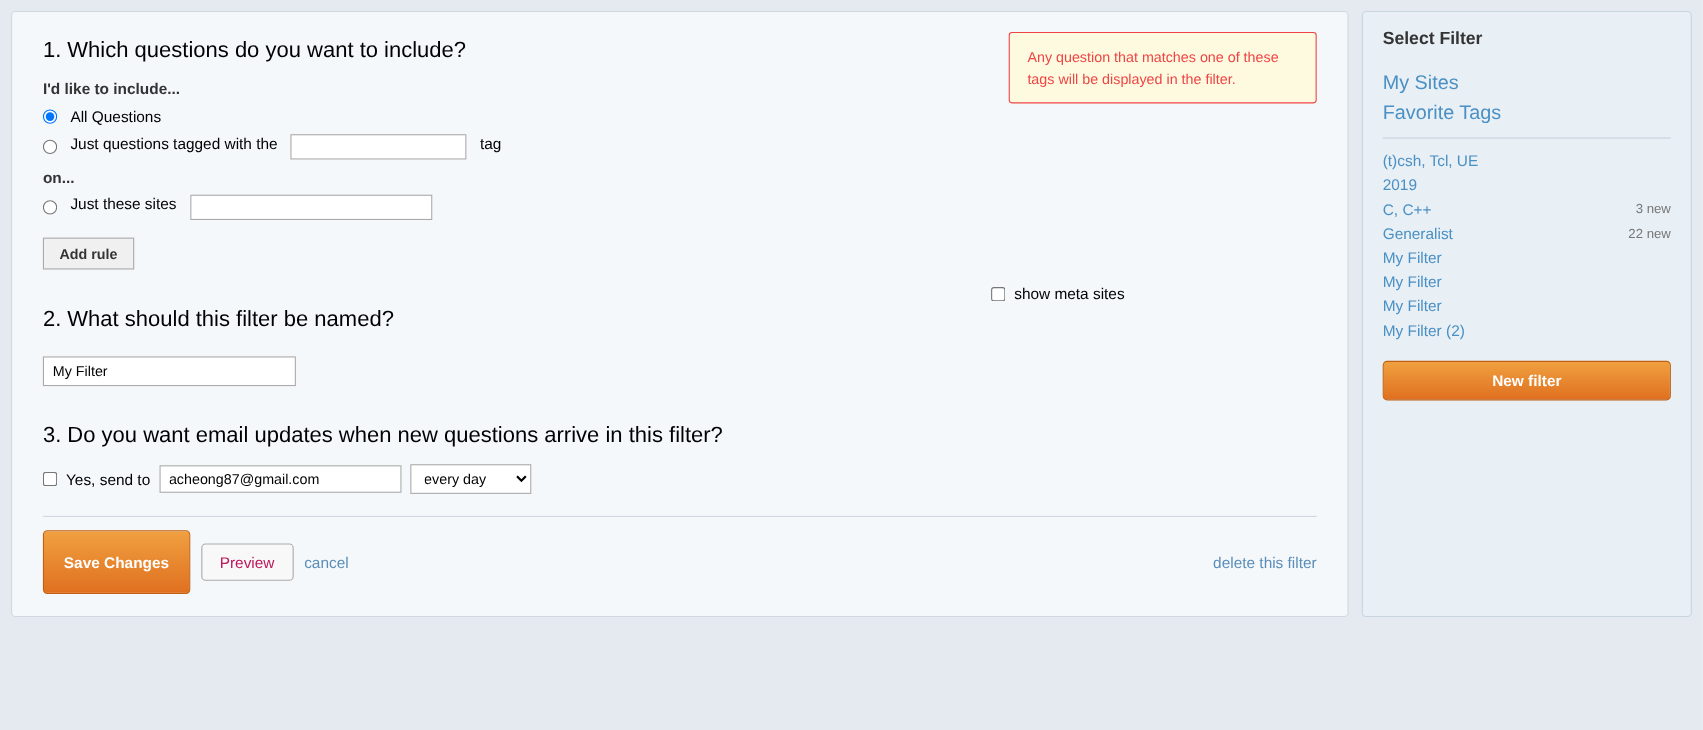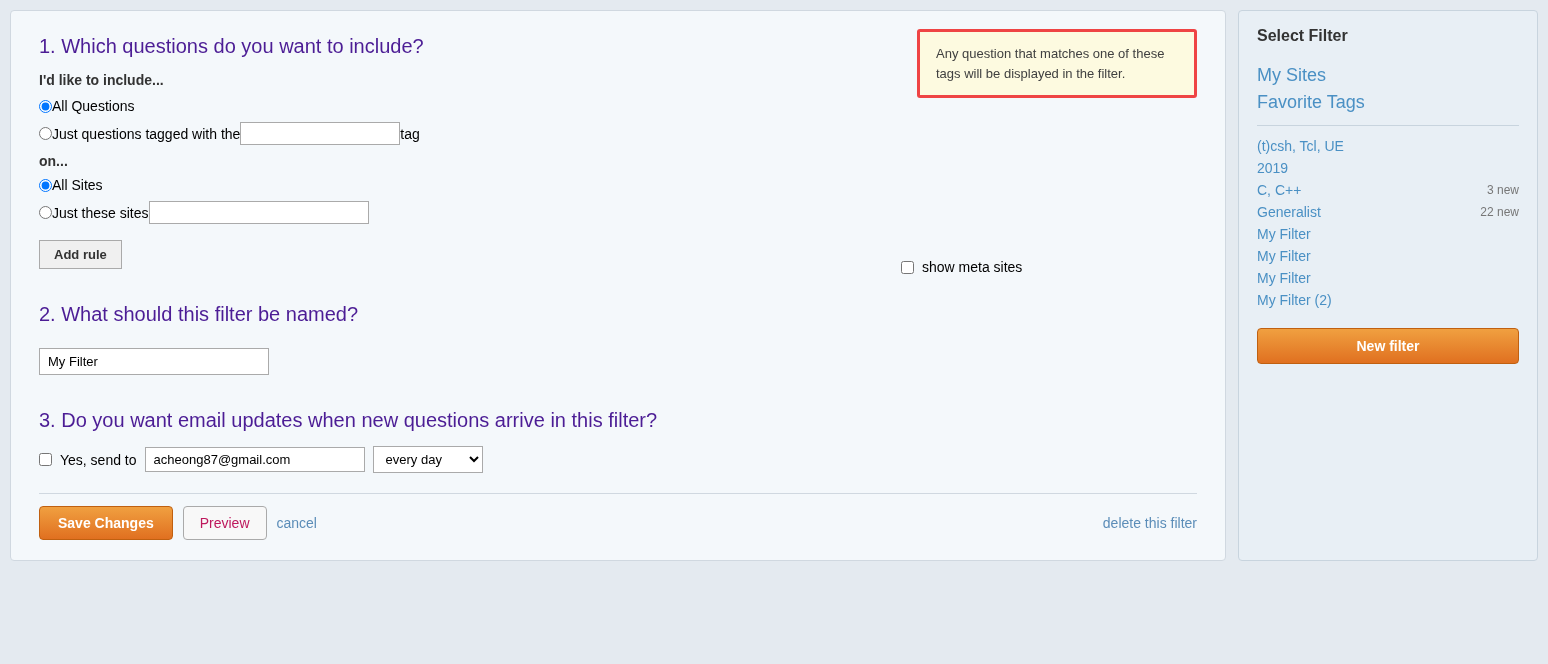--- a/index.html
+++ b/index.html
@@ -23,36 +23,35 @@
       background: #f4f8fb;
       border: 1px solid #d0d8e0;
       border-radius: 4px;
       flex: 1;
       padding: 24px 28px 20px 28px;
       position: relative;
     }
     .section-title {
       font-size: 20px;
       font-weight: normal;
-      color: #4c1d95;
+      color: #000000;
       margin-bottom: 14px;
     }
     .include-label {
       font-weight: bold;
       color: #333;
       margin-bottom: 10px;
       display: block;
     }
     .radio-group {
       margin-bottom: 8px;
     }
     .radio-row {
       display: flex;
-      align-items: center;
-      gap: 0;
+      gap: 12px;
       margin-bottom: 8px;
     }
     .radio-row input[type="radio"] {
       margin: 0;
     }
     .tag-input {
       border: 1px solid #aaa;
       padding: 3px 6px;
       font-size: 13px;
       width: 160px;
@@ -137,21 +136,21 @@
       align-items: center;
       gap: 10px;
     }
     .save-btn {
       background: linear-gradient(to bottom, #f0a040, #e07020);
       border: 1px solid #c06010;
       border-radius: 4px;
       color: #fff;
       font-weight: bold;
       font-size: 14px;
-      padding: 8px 18px;
+      padding: 20px 18px;
       cursor: pointer;
     }
     .preview-btn {
       background: #f8f8f8;
       border: 1px solid #aaa;
       border-radius: 4px;
       color: #be185d;
       font-size: 14px;
       padding: 8px 16px;
       cursor: pointer;
@@ -166,26 +165,26 @@
       color: #5b8db8;
       text-decoration: none;
       font-size: 14px;
       cursor: pointer;
     }
     .tooltip-box {
       position: absolute;
       top: 18px;
       right: 28px;
       background: #fdfae0;
-      border: 3px solid #ef4444;
+      border: 1px solid #ef4444;
       border-radius: 3px;
       padding: 12px 16px;
       width: 280px;
       font-size: 13px;
-      color: #404040;
+      color: #ef4444;
       line-height: 1.5;
     }
     
     .sidebar {
       background: #e8eff5;
       border: 1px solid #c8d4de;
       border-radius: 4px;
       width: 300px;
       min-width: 280px;
       padding: 16px 18px;
@@ -265,24 +264,20 @@
           <input type="radio" name="question_type" style="">
           <label>Just questions tagged with the</label>
           <input type="text" class="tag-input" style="">
           <span>tag</span>
         </div>
       </div>
 
       <span class="on-label">on...</span>
 
       <div class="radio-group">
-        <div class="radio-row">
-          <input type="radio" name="sites_type" checked="" style="">
-          <label>All Sites</label>
-        </div>
         <div class="radio-row">
           <input type="radio" name="sites_type" style="">
           <label>Just these sites</label>
           <input type="text" class="sites-input" style="">
         </div>
       </div>
 
       
       <div class="show-meta-row">
         <input type="checkbox" class="checkbox-input" style="">

